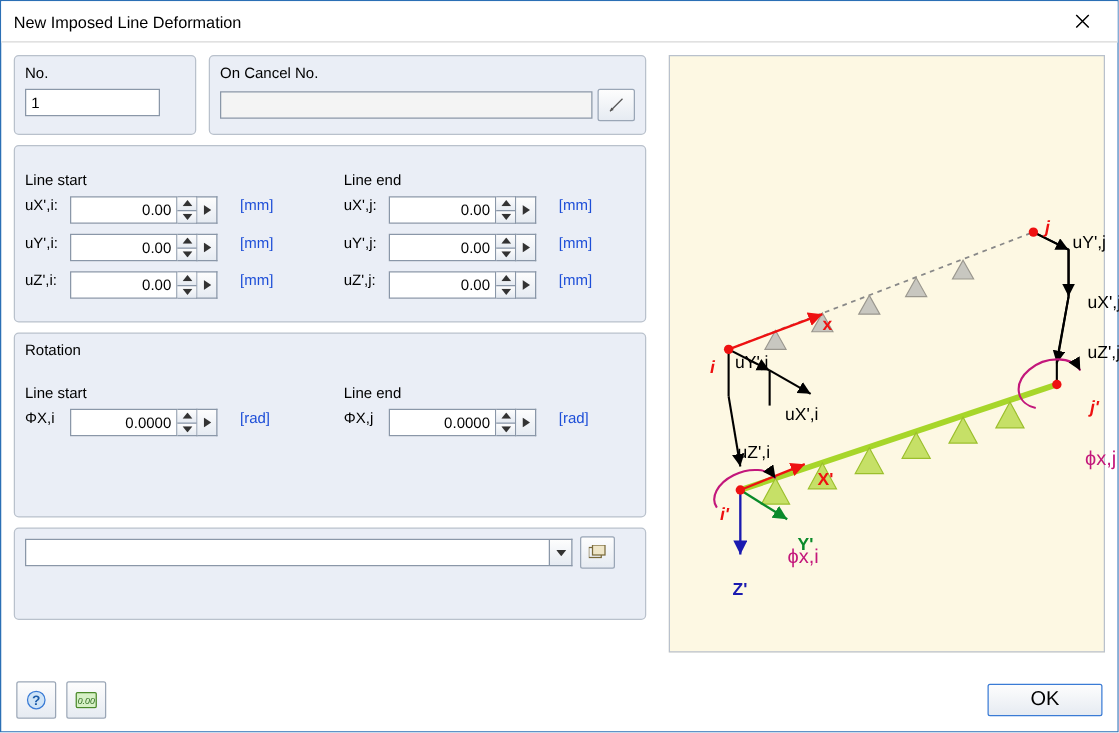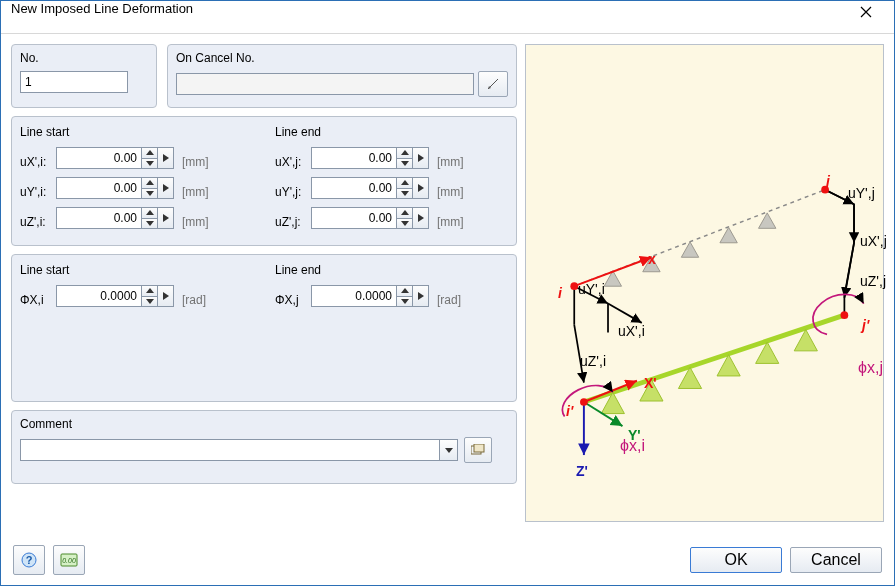--- a/index.html
+++ b/index.html
@@ -1,44 +1,44 @@
 <!DOCTYPE html>
 <html><head>
 <meta charset="utf-8">
 <style>
 html,body{margin:0;padding:0;font-family:"Segoe UI",Tahoma,sans-serif;font-size:12px;color:#000;background:#fff}
 .window{width:895px;height:586px;border:1px solid #2b6fb5;box-sizing:border-box;display:flex;flex-direction:column;background:#fff}
-.titlebar{height:32px;background:#fff;display:flex;padding:0 8px 0 10px;border-bottom:1px solid #d8d8d8}
+.titlebar{height:32px;background:#fff;display:flex;align-items:center;padding:0 8px 0 10px;border-bottom:1px solid #d8d8d8}
 .titlebar .title{flex:1;font-size:13px;color:#000}
 .titlebar .close{width:40px;height:22px;display:flex;align-items:center;justify-content:center;font-size:14px;color:#000}
-.body{flex:1;display:flex;padding:10px 10px 0 10px;gap:8px}
+.body{flex:1;display:flex;padding:10px 10px 0 10px;gap:18px}
 .left{flex:0 0 490px;display:flex;flex-direction:column;gap:8px}
 .right{flex:1;border:1px solid #b9c1cc;background:#fdf8e3;position:relative;height:476px}
 .fieldset{border:1px solid #b9c1cc;border-radius:4px 4px 4px 4px;background:#eaeef6;padding:6px 8px 10px 8px;position:relative}
 .fieldset .legend{font-size:12px;color:#000;margin-bottom:6px}
 .topfields{display:flex;gap:10px}
 .nf{flex:0 0 128px}
 .onlines{flex:1}
 .txt{height:22px;border:1px solid #8a97a8;background:#fff;padding:0 4px;font-size:12px;box-sizing:border-box}
 .nf .txt{width:108px}
 .onlines .txt{width:298px;background:#f4f4f4}
 .pickbtn{width:28px;height:24px;border:1px solid #9aa6b6;background:linear-gradient(#fdfdfd,#e6ebf2);margin-left:4px;display:inline-flex;align-items:center;justify-content:center;vertical-align:top;border-radius:2px}
 .row{display:flex;gap:22px}
 .col{flex:1}
-.subhead{margin:2px 0 6px 0}
-.irow{display:flex;align-items:flex-end;margin-bottom:6px;height:24px}
+.subhead{margin:14px 0 6px 0}
+.irow{display:flex;align-items:flex-start;margin-bottom:6px;height:24px}
 .irow .lab{width:36px}
 .numbox{display:inline-flex;align-items:center}
 .numbox .txt{width:86px;text-align:right;padding-right:4px}
 .spin{display:flex;flex-direction:column;border:1px solid #8a97a8;border-left:none;width:16px;height:22px;box-sizing:border-box}
 .spin .sbtn{flex:1;background:linear-gradient(#fdfdfd,#e6ebf2);display:flex;align-items:center;justify-content:center}
 .spin .sbtn+.sbtn{border-top:1px solid #8a97a8}
 .spin svg{display:block}
 .stepbtn{width:16px;height:22px;border:1px solid #8a97a8;border-left:none;background:linear-gradient(#fdfdfd,#e6ebf2);display:flex;align-items:center;justify-content:center;box-sizing:border-box}
-.unit{margin-left:8px;color:#737373}
+.unit{margin-left:18px;color:#1d4ed8}
 .rotbox{height:130px}
 .commentbox{height:56px}
 .commentrow{display:flex;align-items:center;gap:6px}
 .combo{display:flex;align-items:center}
 .combo .txt{width:420px}
 .combo .cbtn{width:18px;height:22px;border:1px solid #8a97a8;border-left:none;background:linear-gradient(#fdfdfd,#e6ebf2);display:flex;align-items:center;justify-content:center;box-sizing:border-box}
 .combobtn{width:26px;height:24px;border:1px solid #9aa6b6;background:linear-gradient(#fdfdfd,#e6ebf2);display:flex;align-items:center;justify-content:center;border-radius:2px}
 .footer{height:50px;border-top:0;display:flex;align-items:center;padding:0 12px;gap:8px}
 .footer .spacer{flex:1}
 .btn{width:92px;height:26px;border:1px solid #9aa6b6;background:linear-gradient(#fdfdfd,#e6ebf2);border-radius:2px;font-size:16px}
@@ -240,20 +240,21 @@
                     </span>
     </span>
     <span class="unit">[mm]</span>
   </div>
               </div>
           </div>
         </div>
       </div>
 
       <div class="fieldset rotbox">
+        <div class="legend">Rotation</div>
         <div class="row">
           <div class="col">
             <div class="subhead">Line start</div>
             <div class="irow">
               <span class="lab">ΦX,i</span>
               <span class="numbox">
                 <input class="txt" value="0.0000" style="">
                 <span class="spin">
                   <span class="sbtn">
                       <svg width="8" height="5">
@@ -299,21 +300,20 @@
                     </svg>
                   </span>
               </span>
               <span class="unit">[rad]</span>
             </div>
           </div>
         </div>
       </div>
 
       <div class="fieldset commentbox">
-        <div class="legend">Comment</div>
         <div class="commentrow">
           <span class="combo">
             <input class="txt" value="" style="">
             <span class="cbtn">
                 <svg width="8" height="5">
                   <path d="M0 0 L4 5 L8 0 Z" fill="#333"></path>
                 </svg>
               </span>
           </span>
           <div class="combobtn">
@@ -421,15 +421,14 @@
         </svg>
     </div>
     <div class="iconbtn">
       <svg width="18" height="14" viewBox="0 0 18 14">
           <rect x="1" y="1" width="16" height="12" rx="1" fill="#d6f0c6" stroke="#4a8a2a"></rect>
           <text x="9" y="10" text-anchor="middle" font-size="7" fill="#2a6a1a" font-style="italic">0.00</text>
         </svg>
     </div>
     <div class="spacer"></div>
     <button class="btn primary">OK</button>
-    <button class="btn">Cancel</button>
   </div>
 </div>
 
 </body></html>

